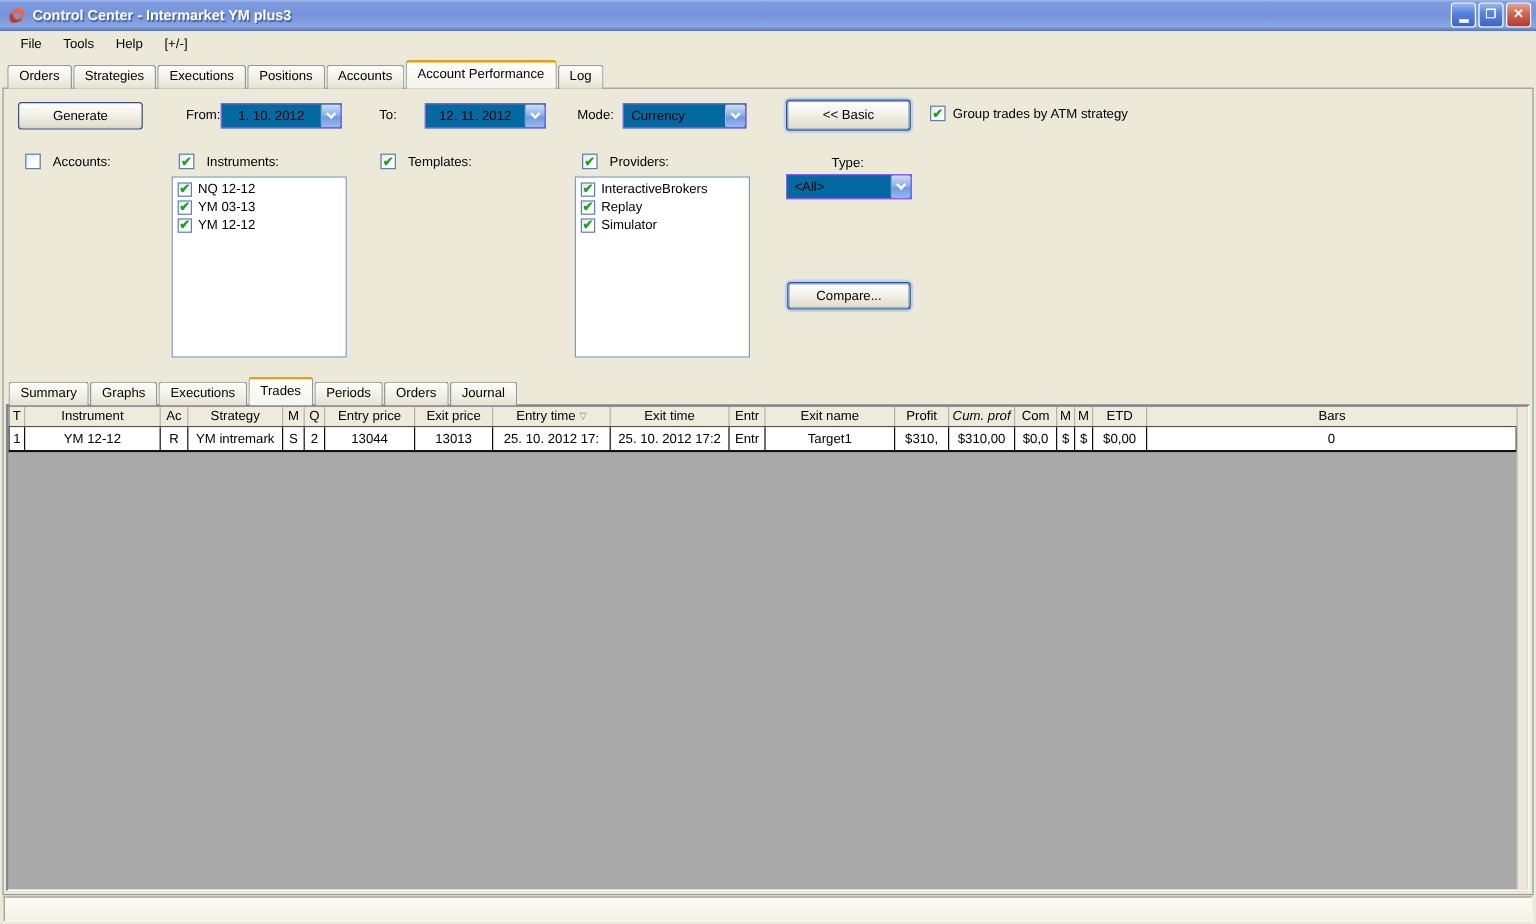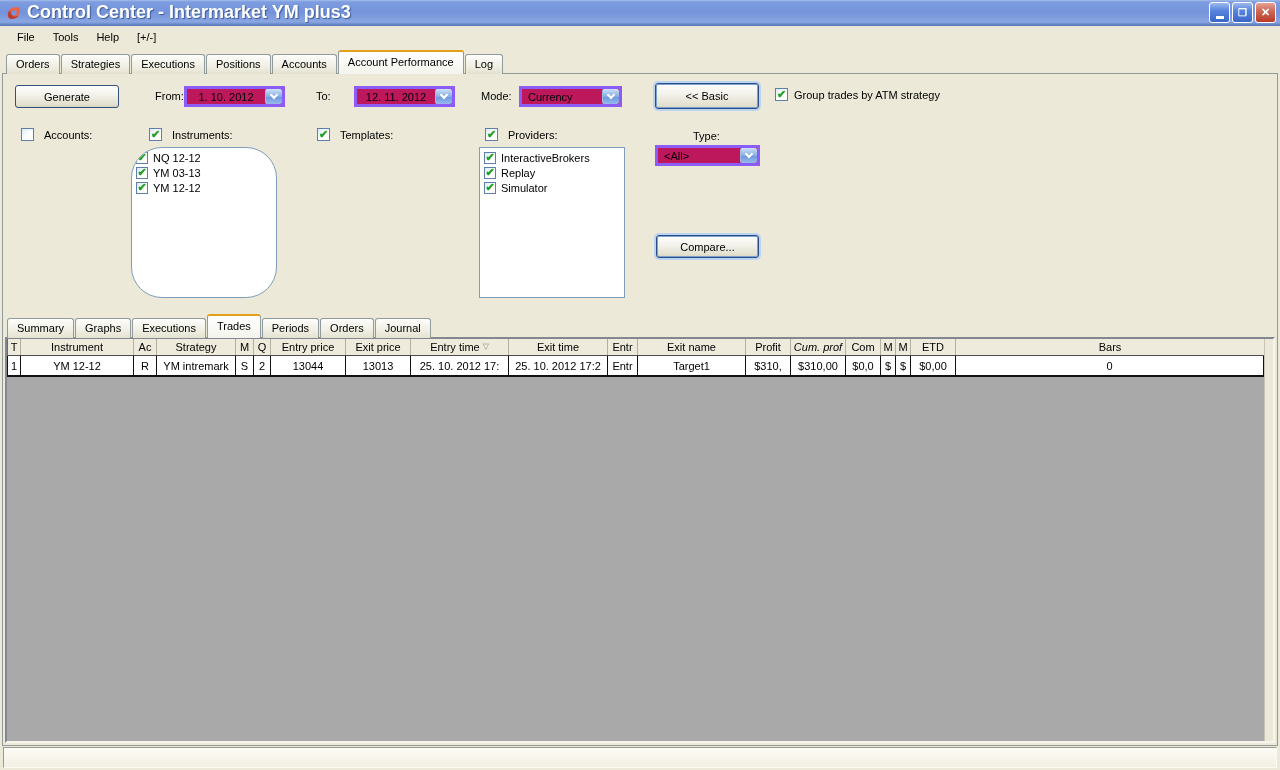--- a/index.html
+++ b/index.html
@@ -6,21 +6,21 @@
   html,body { width:1280px; height:770px; overflow:hidden; }
   body { font-family:"Liberation Sans", sans-serif; font-size:11px; color:#000; background:#ece9d8; }
 
   .window { width:1280px; height:770px; display:flex; flex-direction:column; background:#ece9d8; }
 
   
   .titlebar { height:26px; display:flex; align-items:center; padding:0 4px 0 5px;
     background:linear-gradient(180deg,#a1bbe8 0%,#7e9ce0 8%,#7493da 50%,#8aa6e2 88%,#5f7fc4 100%);
     border-bottom:1px solid #5a7ab8; }
   .app-icon { width:18px; height:18px; margin-right:4px; flex:0 0 auto; }
-  .title-text { color:#fff; font-weight:bold; font-size:18px; text-shadow:1px 1px 1px #3d5a96; flex:1; white-space:nowrap; overflow:hidden; }
+  .title-text { color:#fff; font-weight:bold; font-size:12px; text-shadow:1px 1px 1px #3d5a96; flex:1; white-space:nowrap; overflow:hidden; }
   .winbtns { display:flex; gap:2px; }
   .winbtn { width:21px; height:21px; border-radius:3px; border:1px solid #fff; display:flex; align-items:center; justify-content:center;
     color:#fff; font-size:11px; font-weight:bold; line-height:1; }
   .winbtn.blue { background:linear-gradient(180deg,#9db9ef 0%,#5784dd 40%,#3a66c8 100%); }
   .winbtn.red  { background:linear-gradient(180deg,#e8a398 0%,#d express 0%,#cf6a57 40%,#b83a28 100%); background:linear-gradient(180deg,#e8a398 0%,#cf6a57 40%,#b83a28 100%); }
   .glyph-min { display:block; width:8px; height:3px; background:#fff; margin-top:9px; }
 
   
   .menubar { height:22px; display:flex; align-items:center; padding-left:8px; background:#ece9d8; }
   .menu-item { padding:3px 9px; }
@@ -33,21 +33,21 @@
 
   
   .tabpage { flex:1; margin:0 2px; border:1px solid #919b9c; position:relative; background:#ece9d8; z-index:1; }
 
   
   .xpbtn { position:absolute; border:1px solid #34517c; border-radius:3px; background:linear-gradient(180deg,#fefefd 0%,#f2f1ea 45%,#e2dfcd 90%,#d6d2bd 100%);
     display:flex; align-items:center; justify-content:center; font-size:11px; cursor:default; }
   .xpbtn.focusring { box-shadow:0 0 0 1px #7da2ce inset, 0 0 0 2px #bcd4f0; border:1px solid #2a4d8c; }
 
   
-  .combo { position:absolute; border:3px solid #8b5cf6; background:#be185d; display:flex; align-items:center; }
+  .combo { position:absolute; border:1px solid #8b5cf6; background:#0369a1; display:flex; align-items:center; }
   .combo .val { flex:1; padding-left:6px; white-space:nowrap; overflow:hidden; }
   .combo .val.centered { text-align:center; padding-left:0; }
   .combo .drop { width:17px; height:100%; border-left:1px solid #9ebadf; border-radius:2px; margin:0;
     background:linear-gradient(180deg,#cfdff7 0%,#88aee6 50%,#6f9ae0 55%,#98b9ec 100%); display:flex; align-items:center; justify-content:center; }
   .chev { width:6px; height:6px; border-right:2px solid #fff; border-bottom:2px solid #fff; transform:rotate(45deg); margin-top:-3px; }
 
   
   .cb { width:13px; height:13px; border:1px solid #5d7fa8; background:linear-gradient(135deg,#dcebf7,#ffffff 60%); display:inline-flex;
     align-items:center; justify-content:center; flex:0 0 auto; position:relative; }
   .cb.on::after { content:"✔"; color:#21a121; font-size:11px; font-weight:bold; margin-top:-1px; }
@@ -171,21 +171,21 @@
       <span class="cb on"></span>
       <span>Templates:</span>
     </div>
     <div class="cbrow" style="left:482px; top:54px;">
       <span class="cb on"></span>
       <span>Providers:</span>
     </div>
     <span class="field-label" style="left:690px; top:56px;">Type:</span>
 
 
-    <div class="listbox" style="left:128px; top:73px; width:146px; height:151px;border-radius:31px;">
+    <div class="listbox" style="left:140px; top:73px; width:146px; height:151px;">
       <div class="lb-item">
         <span class="cb on"></span>
         <span>NQ 12-12</span>
       </div>
       <div class="lb-item">
         <span class="cb on"></span>
         <span>YM 03-13</span>
       </div>
       <div class="lb-item">
         <span class="cb on"></span>

